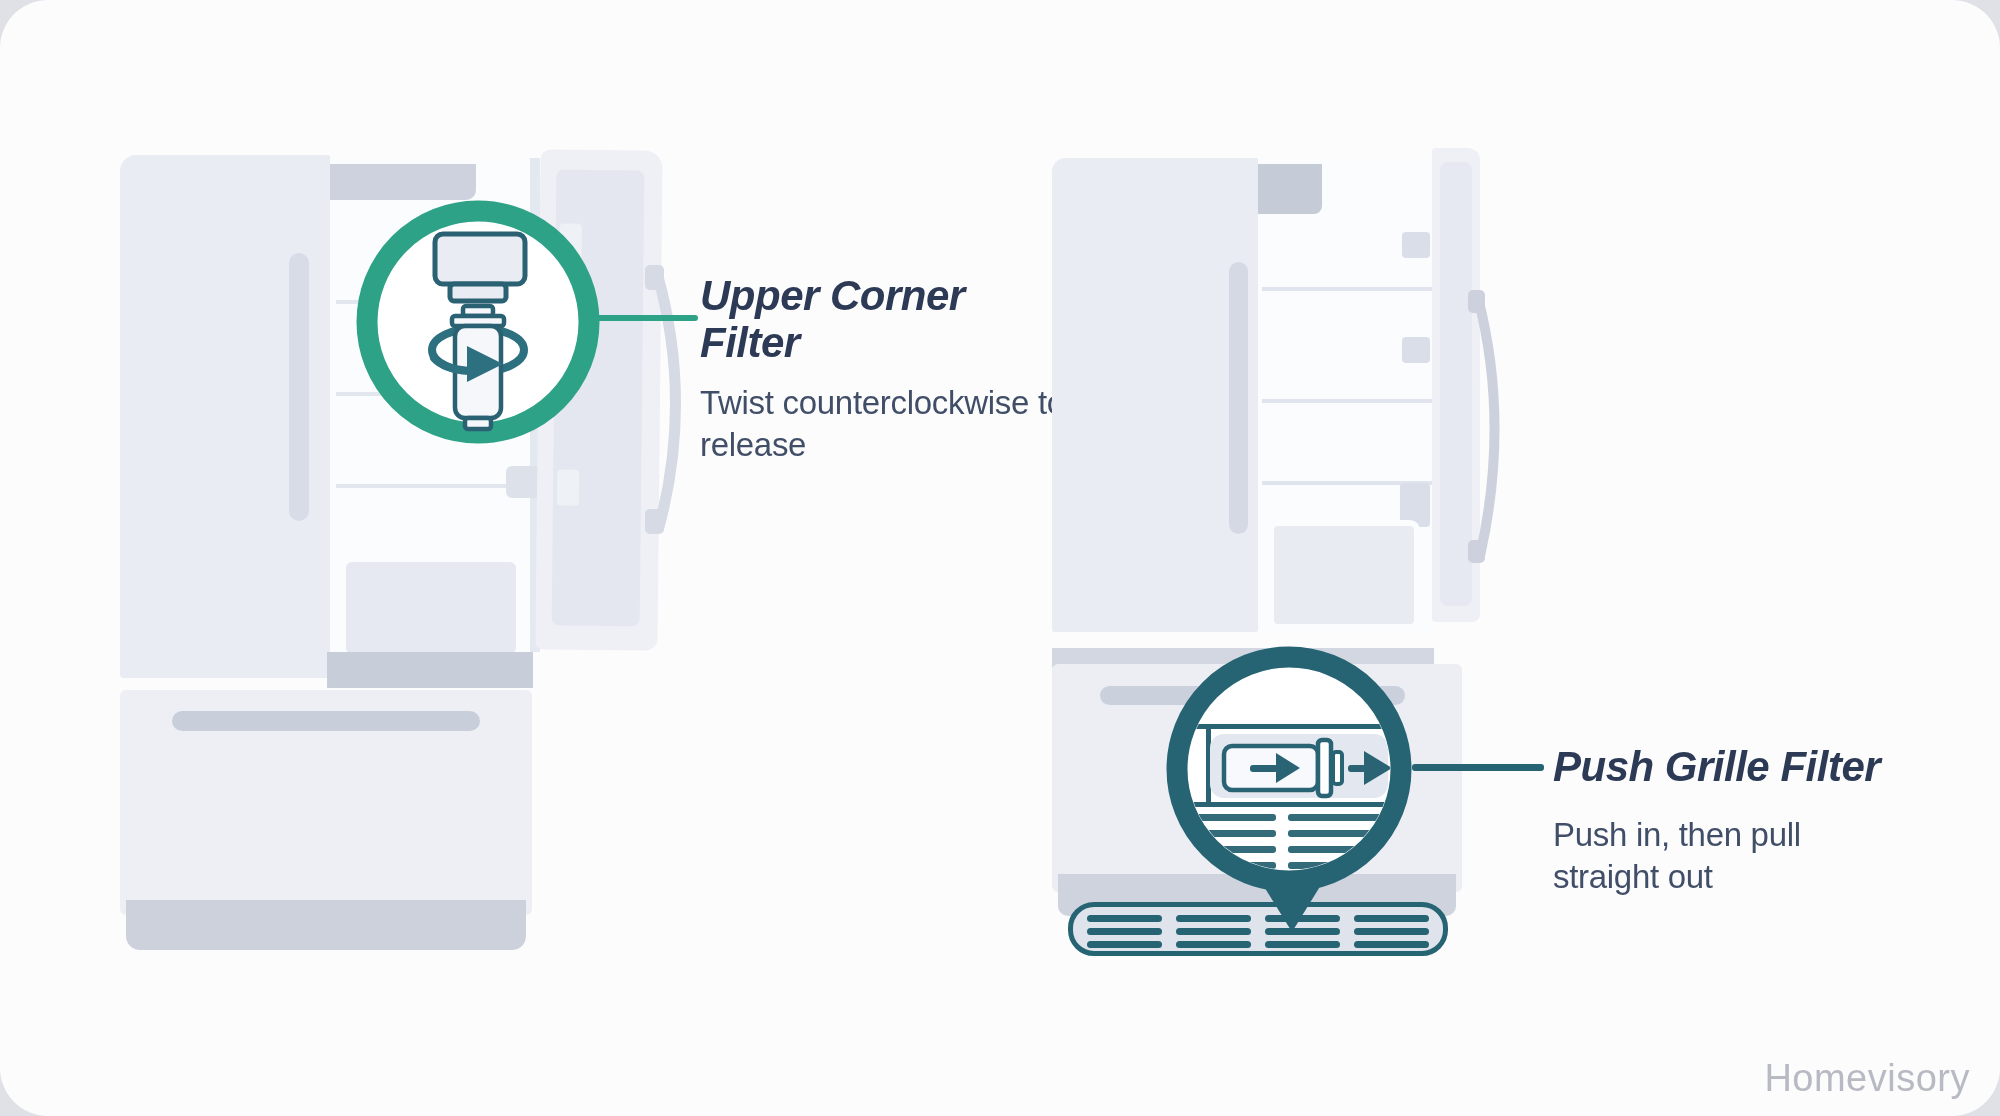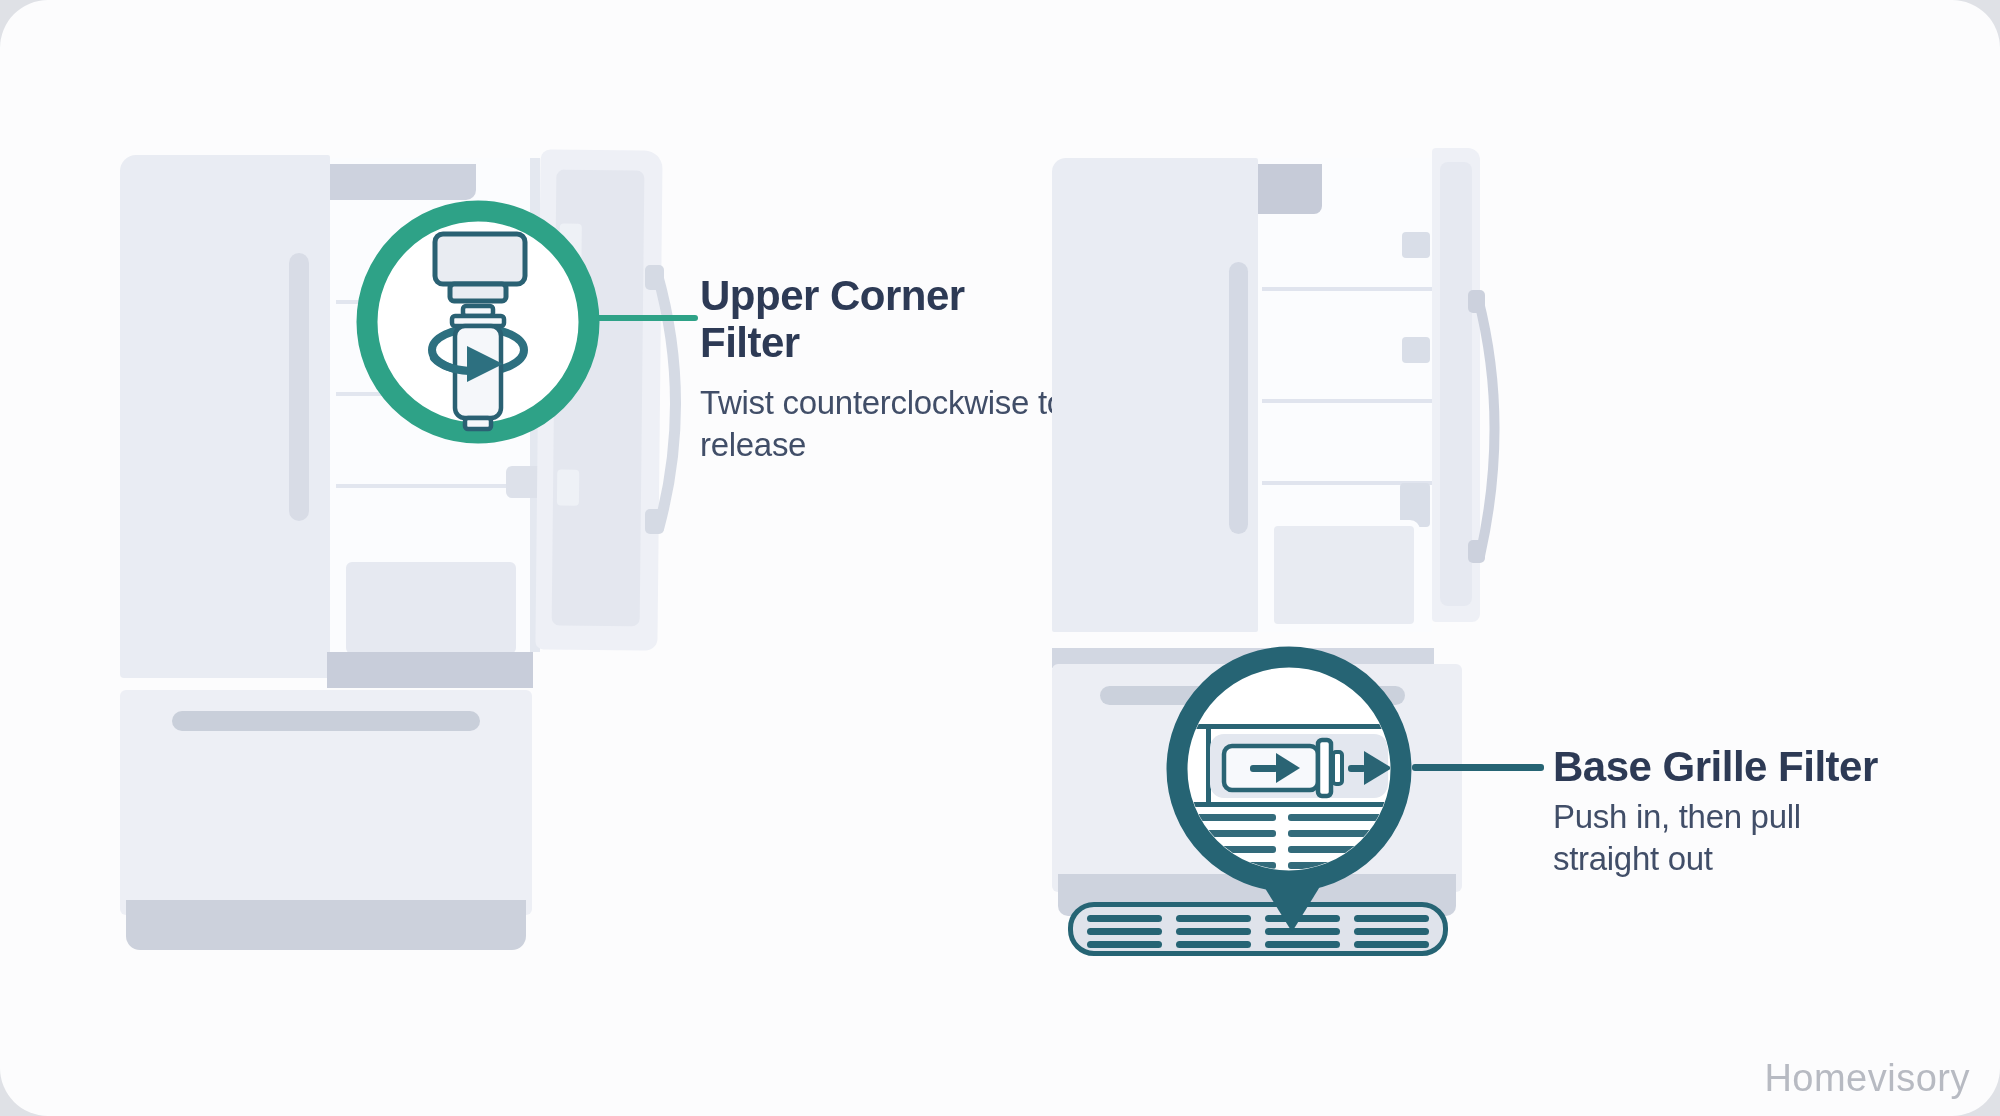--- a/index.html
+++ b/index.html
@@ -30,30 +30,30 @@
   .freezer{position:absolute;background:#edeff5;border-radius:6px;}
   .hhandle{position:absolute;background:#c9cfda;border-radius:10px;}
   .kick{position:absolute;background:#ccd1dc;border-radius:0 0 14px 14px;}
   .hinge{position:absolute;background:#dde1ea;border-radius:6px;}
   .sidetab{position:absolute;background:#d9dee8;border-radius:4px;}
 
   
   .callout-text{position:absolute;}
   .callout-text h2{
     margin:0;font-size:42px;line-height:1.12;font-weight:700;
-    color:#2d3a55;letter-spacing:-0.5px;
+    color:#2d3a55;letter-spacing:-0.5px;font-style:italic;
   }
   .callout-text p{
     margin:16px 0 0 0;font-size:33px;line-height:1.26;
     color:#414e68;letter-spacing:-0.3px;
   }
   .ct-left h2{width:310px;}
   .ct-left p{width:380px;}
   .ct-right h2{white-space:nowrap;}
-  .ct-right p{width:320px;margin-top:6px;}
+  .ct-right p{width:320px;margin-top:24px;}
 
   .connector{position:absolute;border-radius:3px;}
   .connector.green{background:#2ea287;}
   .connector.teal{background:#266474;}
 
   
   .grille{
     position:absolute;left:1068px;top:902px;width:380px;height:54px;
     box-sizing:border-box;border:5px solid #266474;border-radius:26px;
     background:#dfe3eb;
@@ -198,18 +198,18 @@
           <rect x="138" y="216" width="96" height="7" rx="3"></rect>
         <rect x="34" y="232" width="92" height="7" rx="3"></rect>
           <rect x="138" y="232" width="96" height="7" rx="3"></rect>
       </g>
     </g>
     <polygon points="110,250 142,302 174,250" fill="#266474"></polygon>
   </svg>
   <div class="connector teal" style="left:1412px;top:764px;width:132px;height:7px;"></div>
 
   <div class="callout-text ct-right" style="left:1553px;top:743px;">
-    <h2>Base Grille Filter</h2>
+    <h2>Push Grille Filter</h2>
     <p>Push in, then pull straight out</p>
   </div>
 
   <div class="watermark">Homevisory</div>
 </div>
 
 </body></html>

